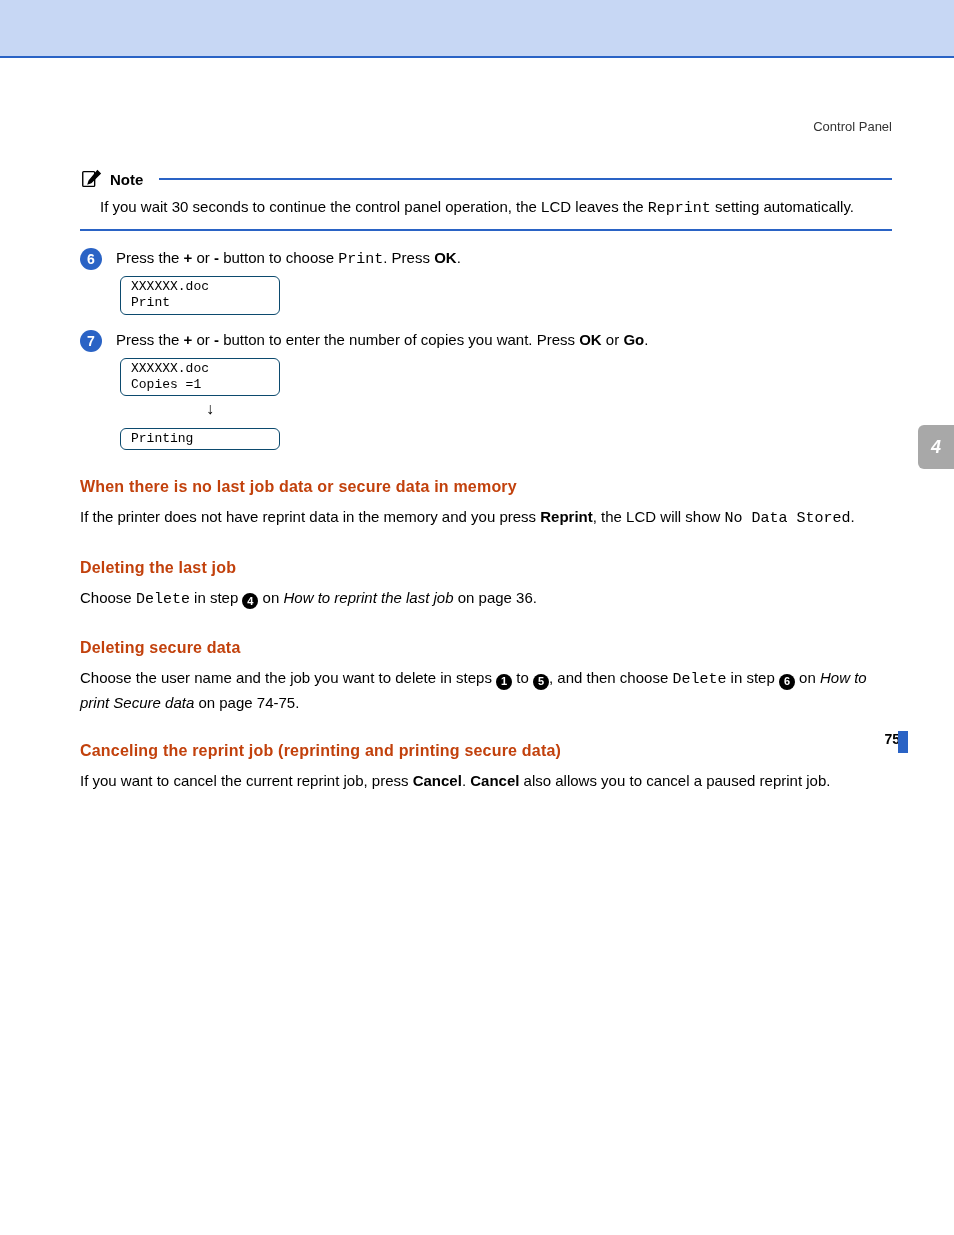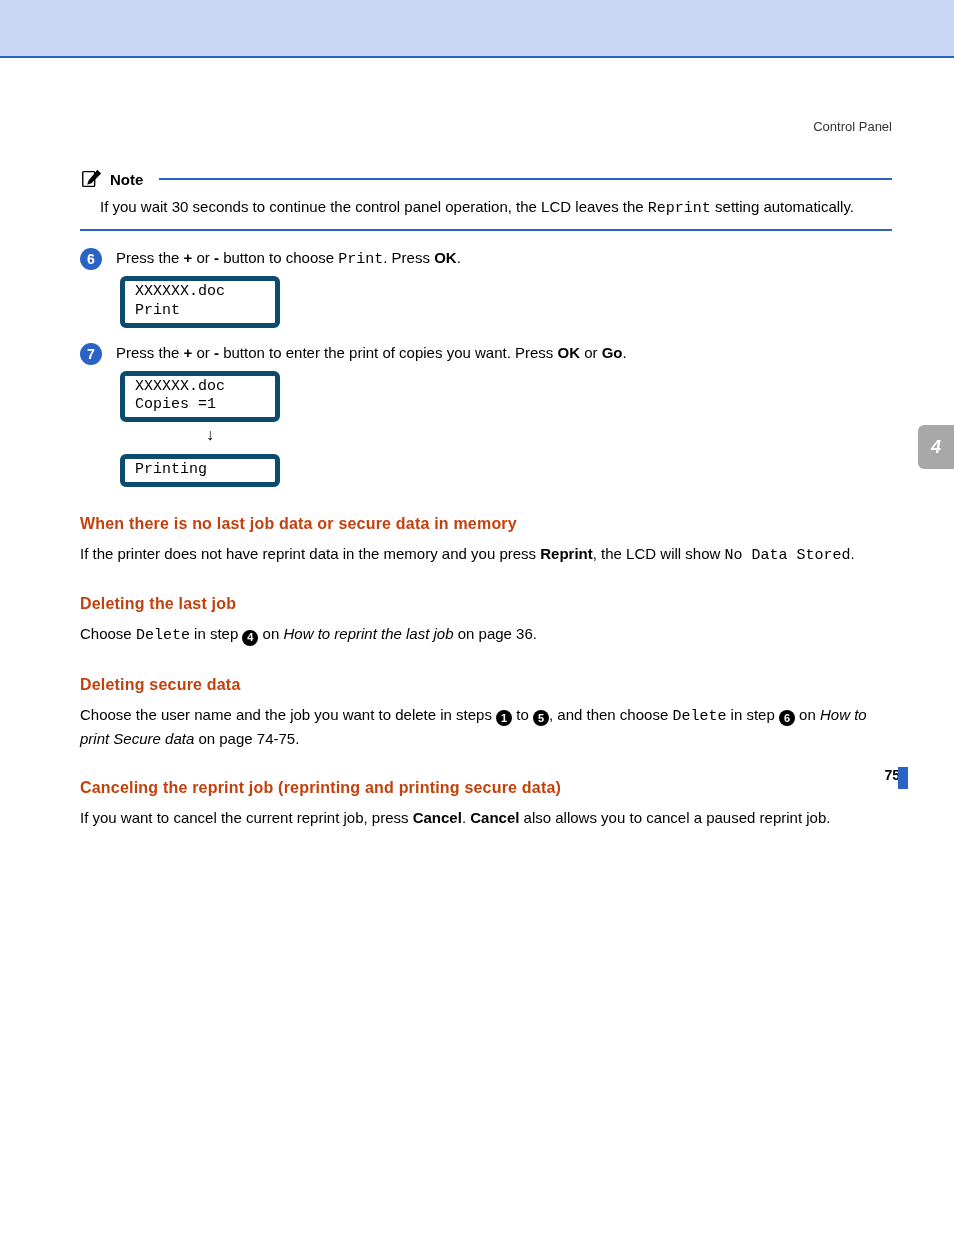--- a/index.html
+++ b/index.html
@@ -12,21 +12,21 @@
   .note-block { margin-bottom: 16px; }
   .note-header { display: flex; align-items: center; gap: 8px; }
   .note-icon svg { width: 22px; height: 22px; display: block; }
   .note-title { font-weight: bold; font-size: 15px; padding-right: 8px; }
   .note-line { flex: 1; height: 2px; background: #2a63c5; }
   .note-body { font-size: 15px; line-height: 1.4; padding: 6px 0 10px 20px; border-bottom: 2px solid #2a63c5; }
   .mono { font-family: "Courier New", Courier, monospace; }
   .step { display: flex; align-items: flex-start; gap: 14px; margin-top: 14px; }
   .step-badge { width: 22px; height: 22px; border-radius: 50%; background: #2a63c5; color: #fff; font-weight: bold; font-size: 14px; display: flex; align-items: center; justify-content: center; flex-shrink: 0; margin-top: 1px; }
   .step-text { font-size: 15px; line-height: 1.4; }
-  .lcd { display: inline-block; border: 5px solid #0c4a6e; border-radius: 6px; padding: 2px 10px; font-family: "Courier New", Courier, monospace; font-size: 15px; line-height: 1.25; margin-left: 40px; margin-top: 6px; min-width: 160px; white-space: pre; }
+  .lcd { display: inline-block; border: 1px solid #0c4a6e; border-radius: 6px; padding: 2px 10px; font-family: "Courier New", Courier, monospace; font-size: 13px; line-height: 1.25; margin-left: 40px; margin-top: 6px; min-width: 160px; white-space: pre; }
   .arrow-down { text-align: center; width: 180px; margin-left: 40px; padding: 4px 0; font-size: 16px; }
   .subheading { font-weight: bold; font-size: 16px; margin-top: 28px; color: #c2410c; letter-spacing: 0.2px; }
   .para { font-size: 15px; line-height: 1.5; margin-top: 10px; }
   .italic { font-style: italic; }
   .inline-badge { display: inline-flex; width: 16px; height: 16px; border-radius: 50%; background: #000; color: #fff; font-size: 11px; font-weight: bold; align-items: center; justify-content: center; vertical-align: -2px; }
   .page-num { position: absolute; right: 54px; bottom: 46px; font-weight: bold; font-size: 14px; }
   .page-bar { position: absolute; right: 46px; bottom: 40px; width: 10px; height: 22px; background: #2a63c5; }
   .bold { font-weight: bold; }
 </style>
 </head>
@@ -63,21 +63,21 @@
       <div class="step-text">
         <span>Press the </span><span class="bold">+</span><span> or </span><span class="bold">-</span><span> button to choose </span><span class="mono">Print</span><span>. Press </span><span class="bold">OK</span><span>.</span>
       </div>
     </div>
     <div class="lcd">XXXXXX.doc
 Print</div>
 
     <div class="step">
       <div class="step-badge">7</div>
       <div class="step-text">
-        <span>Press the </span><span class="bold">+</span><span> or </span><span class="bold">-</span><span> button to enter the print of copies you want. Press </span><span class="bold">OK</span><span> or </span><span class="bold">Go</span><span>.</span>
+        <span>Press the </span><span class="bold">+</span><span> or </span><span class="bold">-</span><span> button to enter the number of copies you want. Press </span><span class="bold">OK</span><span> or </span><span class="bold">Go</span><span>.</span>
       </div>
     </div>
     <div class="lcd">XXXXXX.doc
 Copies =1</div>
     <div class="arrow-down">↓</div>
     <div class="lcd">Printing</div>
 
     <div class="subheading">When there is no last job data or secure data in memory</div>
     <div class="para">
       <span>If the printer does not have reprint data in the memory and you press </span><span class="bold">Reprint</span><span>, the LCD will show </span><span class="mono">No Data Stored</span><span>.</span>

